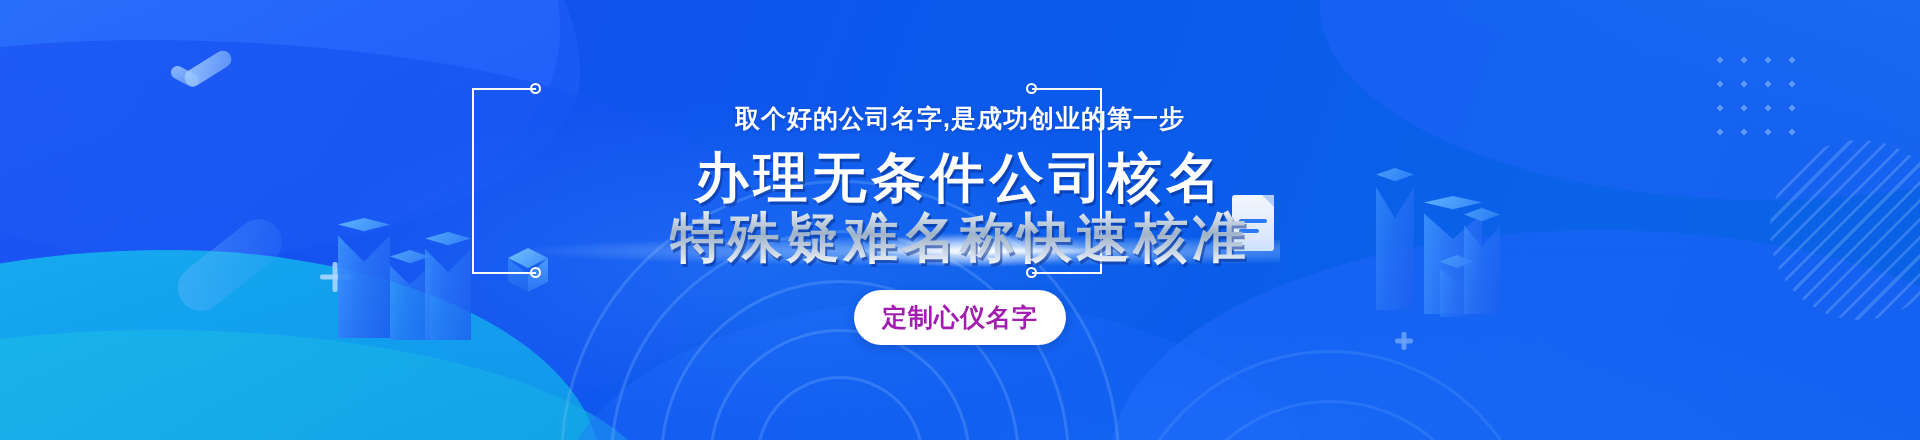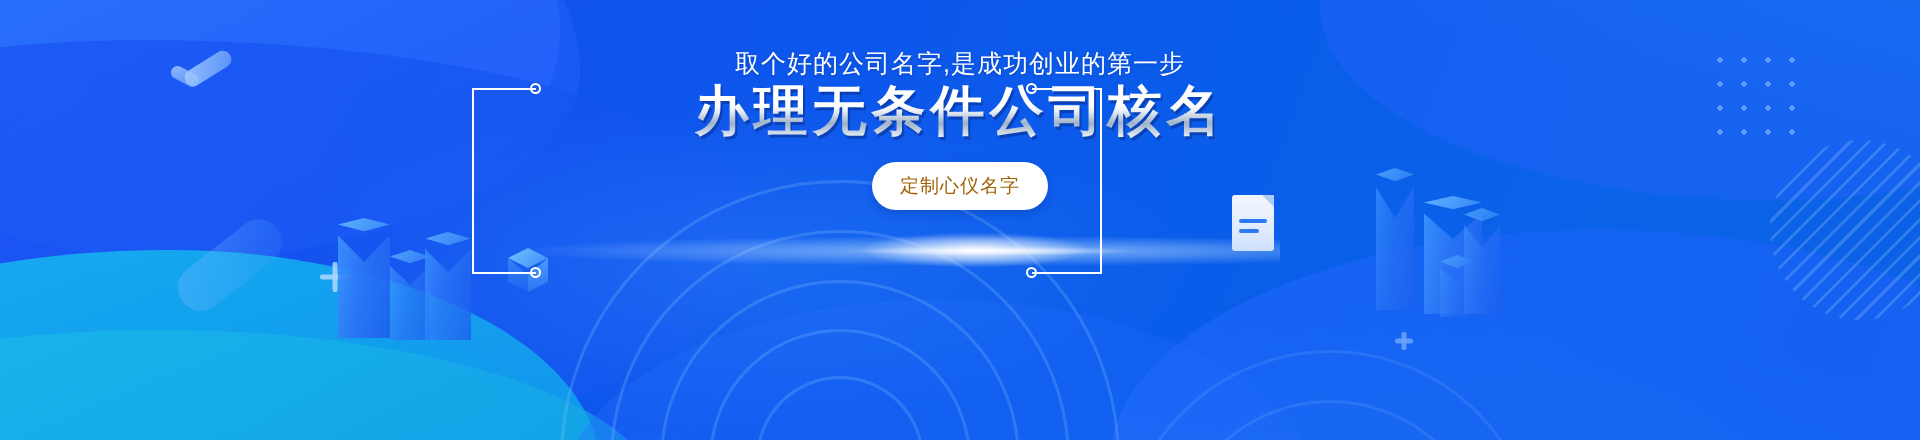--- a/index.html
+++ b/index.html
@@ -234,45 +234,46 @@
   .fr-dot-t { left:1026px; top:83px; }
   .fr-dot-b { left:1026px; top:267px; }
 
   
   .content {
     position:absolute; left:0; top:0; width:100%; height:100%;
     display:flex; flex-direction:column; align-items:center;
   }
 
   .subtitle {
-    margin-top:47px;
-    font-size:25px; font-weight:400; color:#ffffff;
+    margin-top:102px;
+    font-size:25px; font-weight:700; color:#ffffff;
     letter-spacing:1px; white-space:nowrap;
     text-shadow:0 1px 3px rgba(10,40,120,.35);
   }
 
   .headline {
+    margin-top:12px;
     text-align:center; white-space:nowrap;
     font-size:54px; font-weight:700; line-height:1.12;
     letter-spacing:5px;
     background:linear-gradient(180deg,#ffffff 0%,#ffffff 42%,#e8eef6 52%,#9fb2c8 72%,#cfdae8 88%,#ffffff 100%);
     -webkit-background-clip:text; background-clip:text;
     -webkit-text-fill-color:transparent; color:transparent;
     filter:drop-shadow(2px 3px 0 rgba(8,45,140,.55));
   }
   .headline .line { display:block; }
   .headline .line2 { letter-spacing:4px; }
 
   .pills {
     margin-top:22px;
     display:flex; gap:20px; align-items:center;
   }
   .pill {
-    background:#ffffff; color:#a16207;
-    font-size:19px; font-weight:400; letter-spacing:1px;
+    background:#ffffff; color:#a21caf;
+    font-size:25px; font-weight:700; letter-spacing:1px;
     padding:11px 28px; border-radius:999px; white-space:nowrap;
     box-shadow:0 3px 10px rgba(6,35,110,.25);
     cursor:pointer;
   }
 </style>
 </head>
 <body>
 
 <div class="banner">
 
@@ -366,20 +367,21 @@
     <div class="frame-line fr-bot"></div>
     <div class="frame-dot fr-dot-t"></div>
     <div class="frame-dot fr-dot-b"></div>
   </div>
 
   <div class="content">
     <div class="subtitle">取个好的公司名字,是成功创业的第一步</div>
 
     <div class="headline">
       <span class="line line1">办理无条件公司核名</span>
+      <span class="line line2">特殊疑难名称快速核准</span>
     </div>
 
     <div class="pills">
       <div class="pill">定制心仪名字</div>
     </div>
   </div>
 
 </div>
 
 </body></html>

